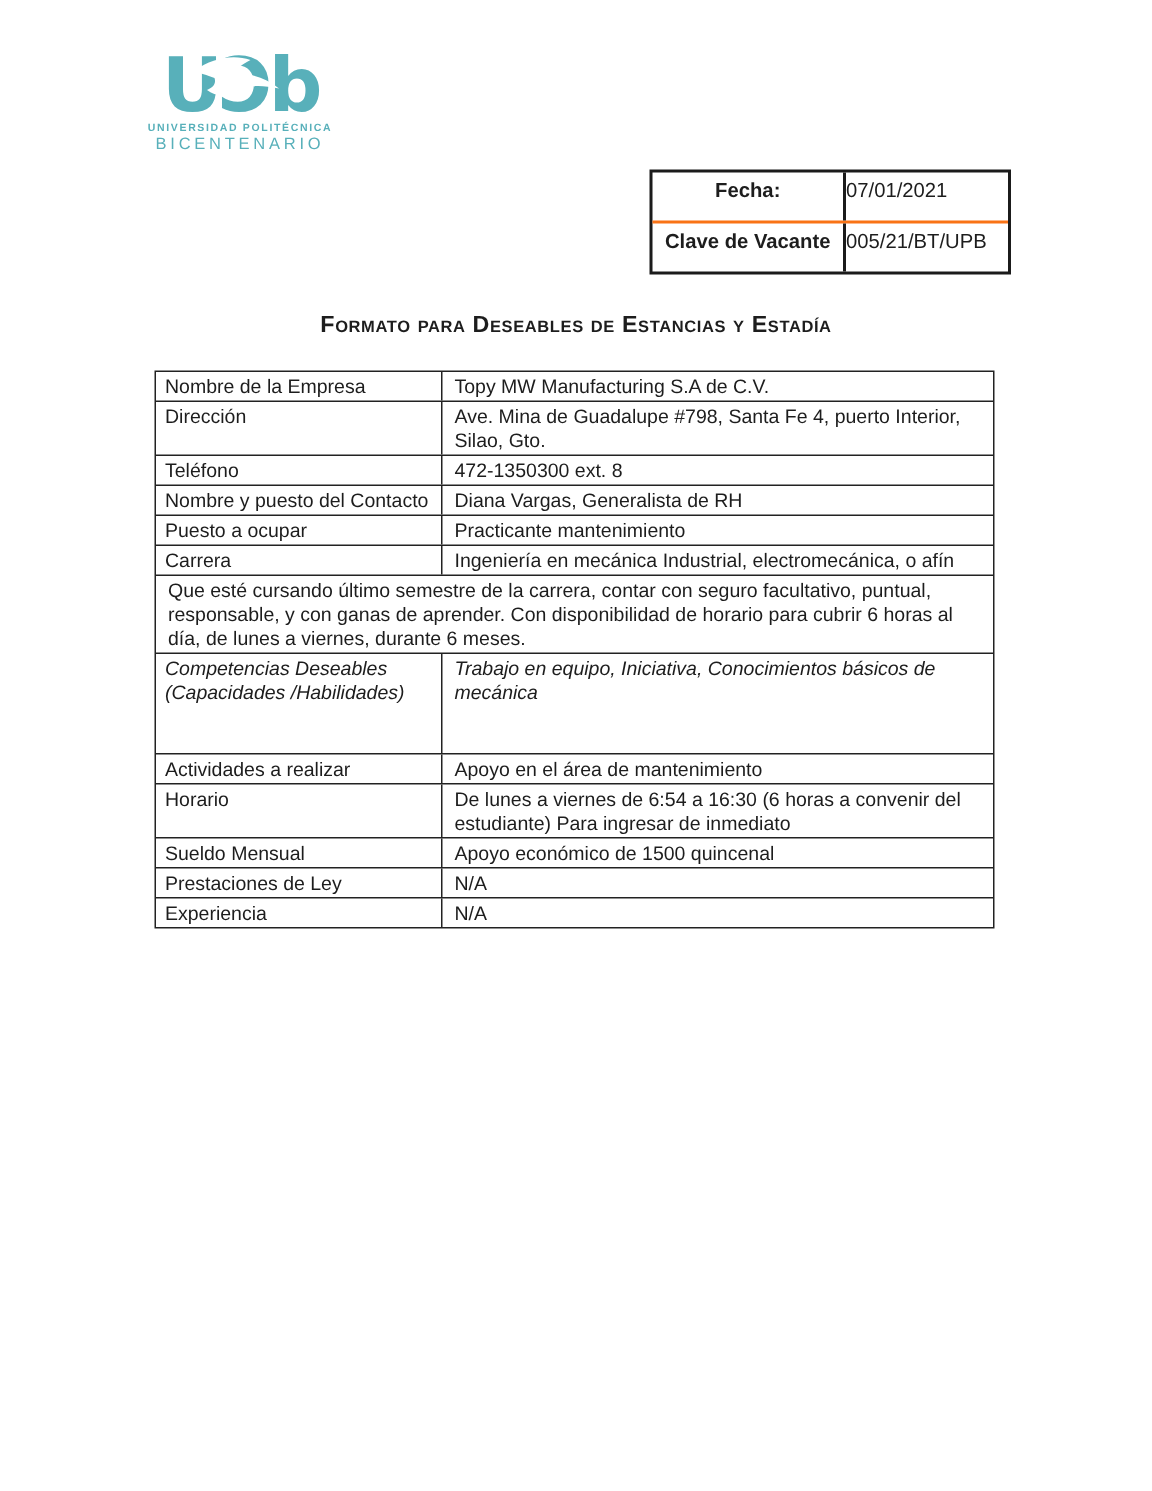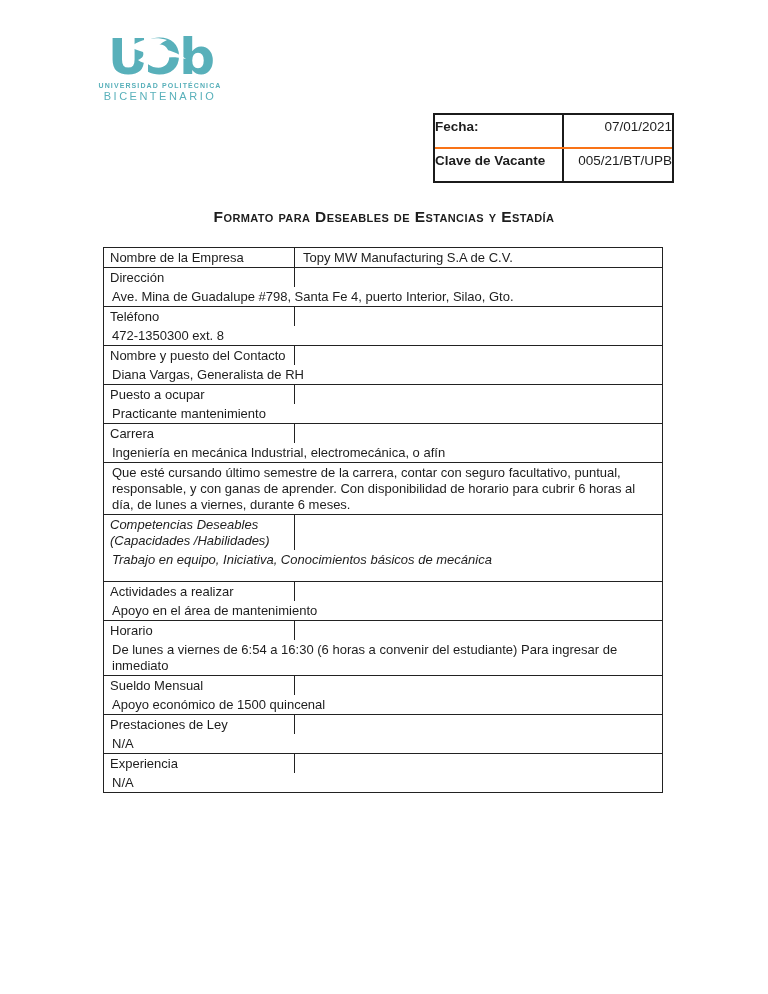--- a/index.html
+++ b/index.html
@@ -14,31 +14,31 @@
     font-size:50px;line-height:46px;letter-spacing:-3px;color:#58b0ba;
   }
   .bird{position:absolute;left:30px;top:2px;pointer-events:none;}
   .logo-line1{margin-top:2px;font-size:7px;letter-spacing:1.1px;font-weight:bold;white-space:nowrap;}
   .logo-line2{margin-top:1px;font-size:11px;letter-spacing:2.5px;font-weight:normal;white-space:nowrap;}
   
   .meta-table{position:absolute;left:433px;top:113px;width:237px;border:2px solid #1b1b1b;}
   .mrow{display:flex;height:32px;}
   .mrow + .mrow{border-top:2px solid #f97316;}
   .mlabel{width:127px;border-right:2px solid #1b1b1b;font-weight:bold;font-size:13.5px;
-          text-align:left;padding-top:4px;}
-  .mvalue{flex:1;font-size:13.5px;text-align:right;padding-top:4px;border-radius:14px;}
+          text-align:center;padding-top:4px;}
+  .mvalue{flex:1;font-size:13.5px;text-align:left;padding-top:4px;border-radius:14px;}
   
   .doc-title{
     position:absolute;left:0;top:208px;width:100%;text-align:center;
     font-weight:bold;font-size:15.5px;font-variant:small-caps;letter-spacing:.4px;
   }
   
   .form-table{position:absolute;left:103px;top:247px;width:558px;border:1.5px solid #222;}
   .trow{display:flex;}
-  .trow + .trow{border-top:1.5px solid #222;flex-direction:column;}
+  .trow + .trow{border-top:1.5px solid #222;}
   .cell{font-size:13px;line-height:16px;padding:2px 6px 1px 6px;}
   .cell.label{width:178px;border-right:1.5px solid #222;}
   .cell.value{flex:1;padding-left:8px;}
   .email-link{color:#2222cc;text-decoration:underline;}
 </style>
 </head>
 <body>
 
 <div class="page">
 

